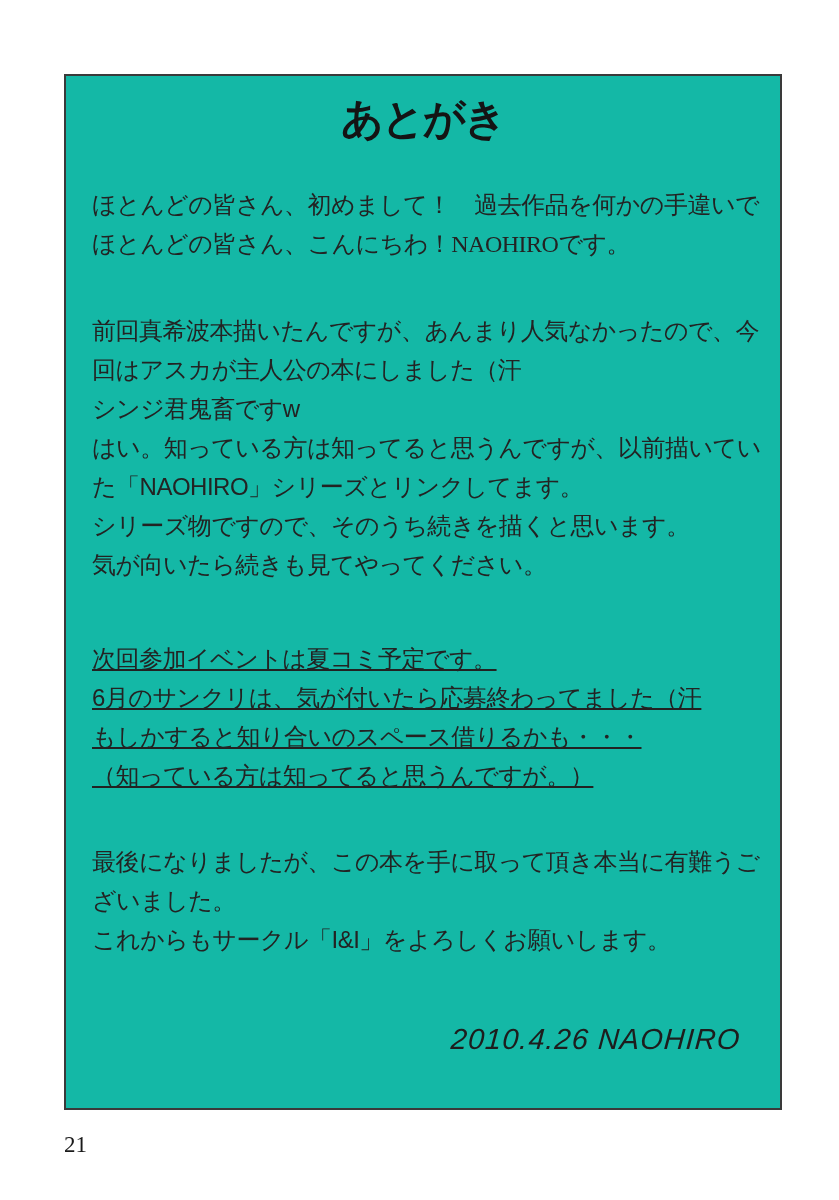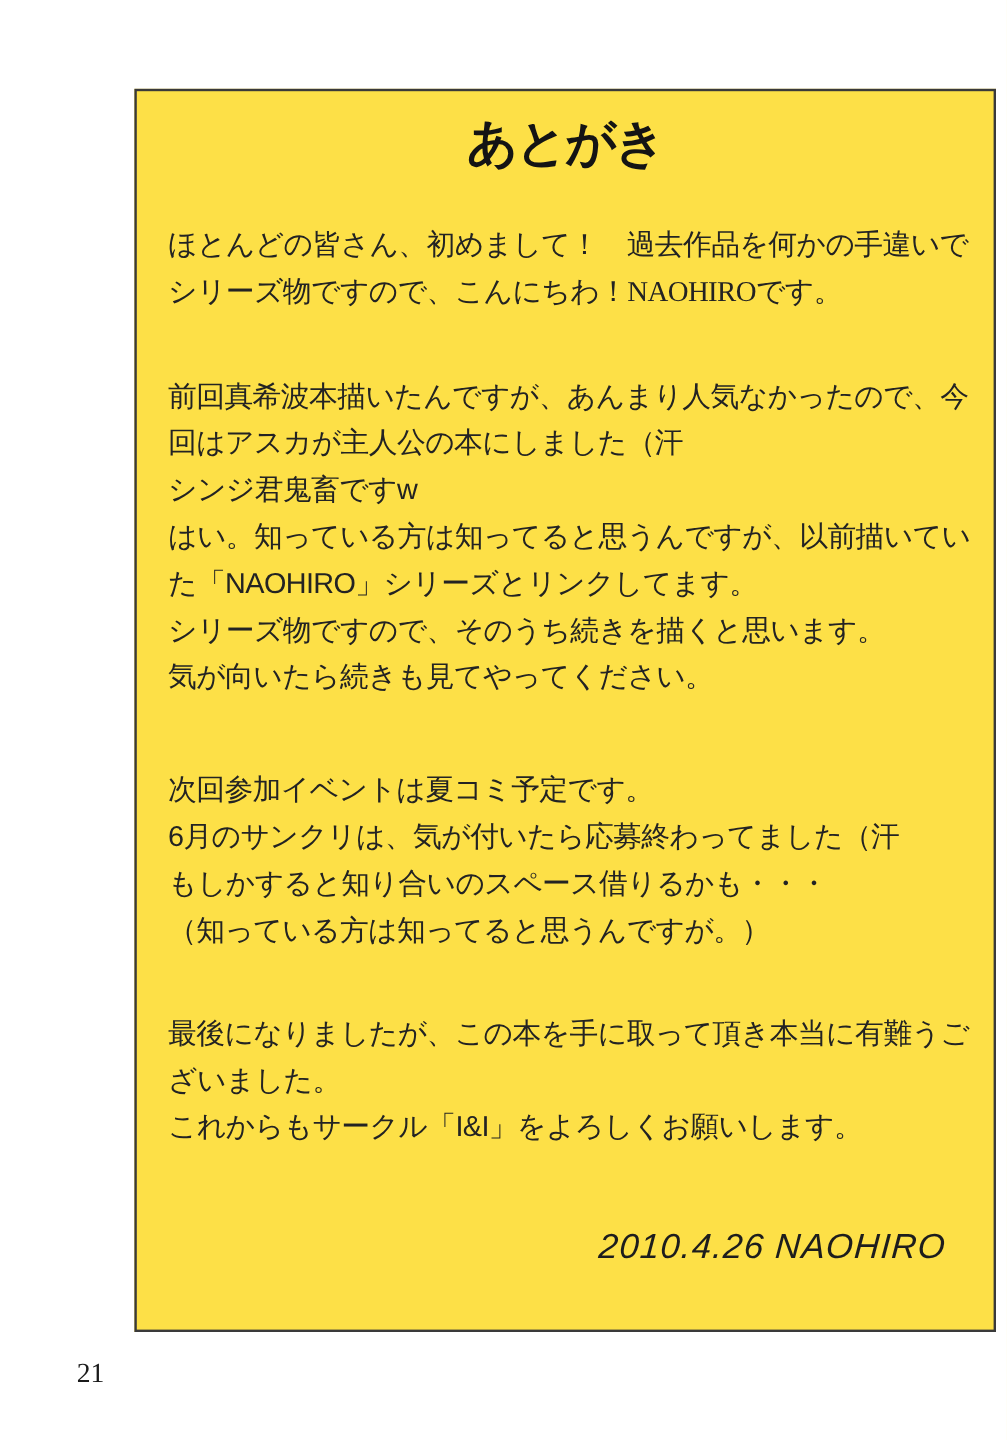--- a/index.html
+++ b/index.html
@@ -15,43 +15,42 @@
     color: #222222;
     overflow: hidden;
   }
   .page-box {
     position: absolute;
     left: 64px;
     top: 74px;
     width: 714px;
     height: 1032px;
     border: 2px solid #3a3a3a;
-    background: #fde047;
+    background: #14b8a6;
     box-sizing: content-box;
     overflow: hidden;
-    margin-left: 48px;
   }
   .afterword-title {
     margin: 22px 0 0 0;
     text-align: center;
     font-size: 42px;
     line-height: 42px;
     font-weight: 900;
     letter-spacing: -2px;
     color: #141414;
   }
   .body-text {
     padding: 0 22px 0 26px;
   }
   .paragraph {
     margin: 0;
   }
   .paragraph.p1 { margin-top: 46px; font-family: Liberation Serif, serif; }
   .paragraph.p2 { margin-top: 47px; }
-  .paragraph.p3 { margin-top: 55px; }
+  .paragraph.p3 { margin-top: 55px; text-decoration: underline; }
   .paragraph.p4 { margin-top: 47px; }
   .body-line {
     font-size: 24px;
     line-height: 39px;
     letter-spacing: -0.5px;
     white-space: nowrap;
     color: #232323;
   }
   .signature-row {
     margin-top: 64px;
@@ -81,21 +80,21 @@
 </style>
 </head>
 <body>
 
 <div class="page-box">
   <h1 class="afterword-title">あとがき</h1>
 
   <div class="body-text">
     <div class="paragraph p1">
       <div class="body-line">ほとんどの皆さん、初めまして！　過去作品を何かの手違いで</div>
-      <div class="body-line">シリーズ物ですので、こんにちわ！NAOHIROです。</div>
+      <div class="body-line">ほとんどの皆さん、こんにちわ！NAOHIROです。</div>
     </div>
 
     <div class="paragraph p2">
       <div class="body-line">前回真希波本描いたんですが、あんまり人気なかったので、今</div>
       <div class="body-line">回はアスカが主人公の本にしました（汗</div>
       <div class="body-line">シンジ君鬼畜ですw</div>
       <div class="body-line">はい。知っている方は知ってると思うんですが、以前描いてい</div>
       <div class="body-line">た「NAOHIRO」シリーズとリンクしてます。</div>
       <div class="body-line">シリーズ物ですので、そのうち続きを描くと思います。</div>
       <div class="body-line">気が向いたら続きも見てやってください。</div>

